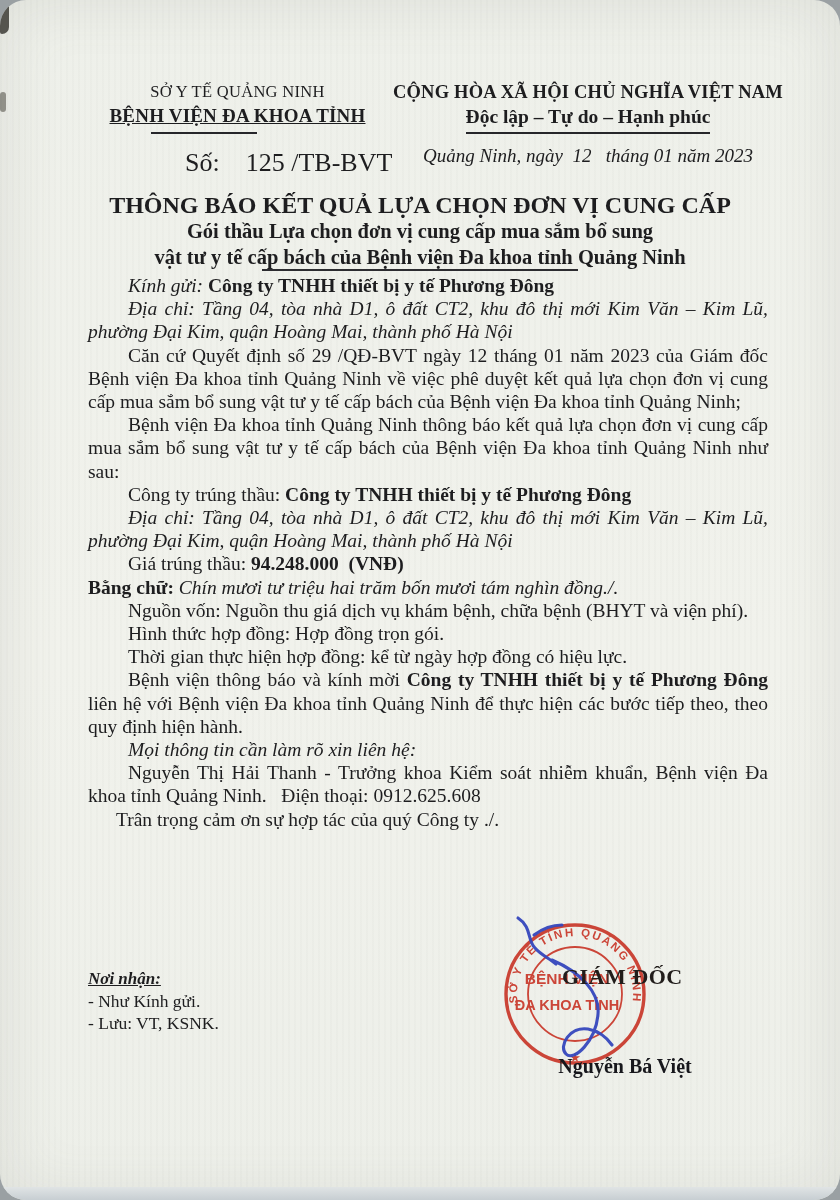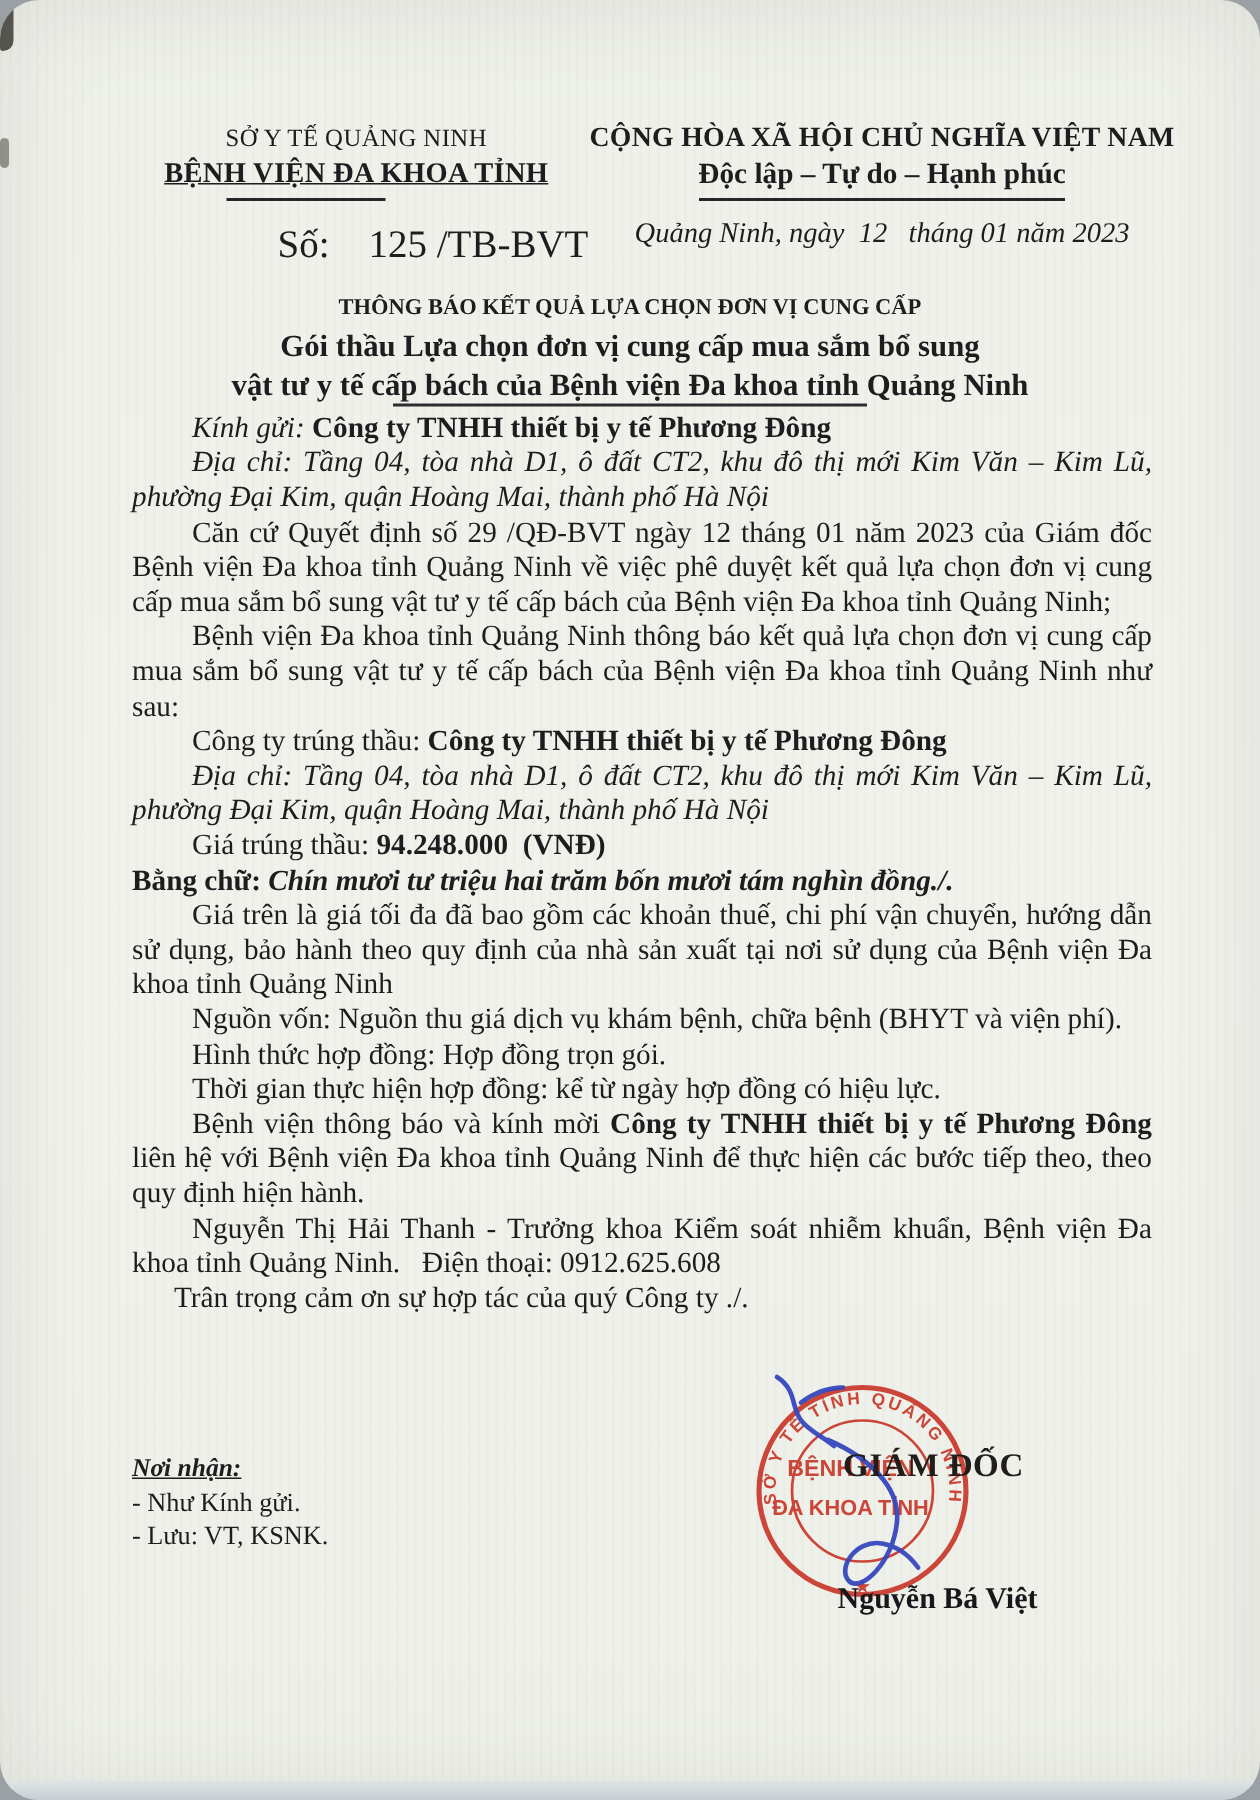--- a/index.html
+++ b/index.html
@@ -28,33 +28,33 @@
   .hdr-left .rule{width:106px;height:2px;background:#26262a;margin:5px 0 0 56px;}
   .doc-no{position:absolute;top:148px;left:142px;font-size:26px;margin-left:43px;}
   .hdr-right{position:absolute;top:82px;left:388px;width:400px;text-align:center;}
   .hdr-right .l1{font-size:18.5px;font-weight:bold;letter-spacing:.2px;}
   .hdr-right .l2{font-size:19.5px;font-weight:bold;margin-top:3px;}
   .hdr-right .rule{width:244px;height:2px;background:#26262a;margin:4px auto 0;}
   .hdr-right .date{font-size:19px;font-style:italic;margin-top:11px;}
 
   
   .title{position:absolute;top:192px;left:70px;width:700px;text-align:center;font-weight:bold;}
-  .title .t1{font-size:15px;line-height:26px;}
+  .title .t1{font-size:24px;line-height:26px;}
   .title .t2{font-size:20.5px;line-height:26px;}
   .title .t3{font-size:20.5px;line-height:26px;}
   .title-rule{position:absolute;top:269px;left:262px;width:316px;height:2px;background:#2c2c30;}
 
   
   .body-block{position:absolute;top:274px;left:88px;width:680px;font-size:19.5px;line-height:23.2px;text-align:justify;}
   .para{margin:0;text-indent:40px;}
   .para.flush{text-indent:0;}
   .para.small-indent{text-indent:28px;}
   .b{font-weight:bold;}
   .i{font-style:italic;}
-  .bi{font-weight:bold;font-style:italic;}
+  .bi{font-weight:normal;font-style:italic;}
 
   
   .recipients{position:absolute;top:968px;left:88px;font-size:17.5px;line-height:22px;}
   .recipients .head{font-weight:bold;font-style:italic;font-size:17px;text-decoration:underline;}
   .sig-title{position:absolute;top:964px;left:562px;font-size:22px;font-weight:bold;letter-spacing:.5px;z-index:3;color:#211d1b;}
   .sig-name{position:absolute;top:1055px;left:535px;width:180px;text-align:center;font-size:20px;font-weight:bold;z-index:3;color:#17171c;}
   .stamp{position:absolute;top:922px;left:492px;z-index:1;opacity:.93;}
   .signature{position:absolute;top:913px;left:512px;z-index:2;}
 </style>
 </head>
@@ -91,25 +91,25 @@
 
   <div class="body-block" id="body-block">
       <p class="para"><span class="i">Kính gửi: </span><span class="b">Công ty TNHH thiết bị y tế Phương Đông</span></p>
       <p class="para"><span class="i">Địa chỉ: Tầng 04, tòa nhà D1, ô đất CT2, khu đô thị mới Kim Văn – Kim Lũ, phường Đại Kim, quận Hoàng Mai, thành phố Hà Nội</span></p>
       <p class="para"><span>Căn cứ Quyết định số 29 /QĐ-BVT ngày 12 tháng 01 năm 2023 của Giám đốc Bệnh viện Đa khoa tỉnh Quảng Ninh về việc phê duyệt kết quả lựa chọn đơn vị cung cấp mua sắm bổ sung vật tư y tế cấp bách của Bệnh viện Đa khoa tỉnh Quảng Ninh;</span></p>
       <p class="para"><span>Bệnh viện Đa khoa tỉnh Quảng Ninh thông báo kết quả lựa chọn đơn vị cung cấp mua sắm bổ sung vật tư y tế cấp bách của Bệnh viện Đa khoa tỉnh Quảng Ninh như sau:</span></p>
       <p class="para"><span>Công ty trúng thầu: </span><span class="b">Công ty TNHH thiết bị y tế Phương Đông</span></p>
       <p class="para"><span class="i">Địa chỉ: Tầng 04, tòa nhà D1, ô đất CT2, khu đô thị mới Kim Văn – Kim Lũ, phường Đại Kim, quận Hoàng Mai, thành phố Hà Nội</span></p>
       <p class="para"><span>Giá trúng thầu: </span><span class="b">94.248.000&nbsp;&nbsp;(VNĐ)</span></p>
       <p class="para flush"><span class="b">Bằng chữ: </span><span class="bi">Chín mươi tư triệu hai trăm bốn mươi tám nghìn đồng./.</span></p>
-      <p class="para"><span>Giá trên là giá tối đa đã bao gồm các khoản thuế, chi phí vận chuyển, hướng dẫn sử dụng, bảo hành theo quy định của nhà sản xuất tại nơi sử dụng của Bệnh viện Đa khoa tỉnh Quảng Ninh</span></p>
       <p class="para"><span>Nguồn vốn: Nguồn thu giá dịch vụ khám bệnh, chữa bệnh (BHYT và viện phí).</span></p>
       <p class="para"><span>Hình thức hợp đồng: Hợp đồng trọn gói.</span></p>
       <p class="para"><span>Thời gian thực hiện hợp đồng: kể từ ngày hợp đồng có hiệu lực.</span></p>
       <p class="para"><span>Bệnh viện thông báo và kính mời </span><span class="b">Công ty TNHH thiết bị y tế Phương Đông</span><span> liên hệ với Bệnh viện Đa khoa tỉnh Quảng Ninh để thực hiện các bước tiếp theo, theo quy định hiện hành.</span></p>
+      <p class="para"><span class="i">Mọi thông tin cần làm rõ xin liên hệ:</span></p>
       <p class="para"><span>Nguyễn Thị Hải Thanh - Trưởng khoa Kiểm soát nhiễm khuẩn, Bệnh viện Đa khoa tỉnh Quảng Ninh.&nbsp;&nbsp; Điện thoại: 0912.625.608</span></p>
       <p class="para small-indent"><span>Trân trọng cảm ơn sự hợp tác của quý Công ty ./.</span></p>
     </div>
 
   <div class="recipients">
     <div class="head">Nơi nhận:</div>
     <div>- Như Kính gửi.</div>
     <div>- Lưu: VT, KSNK.</div>
   </div>
 

